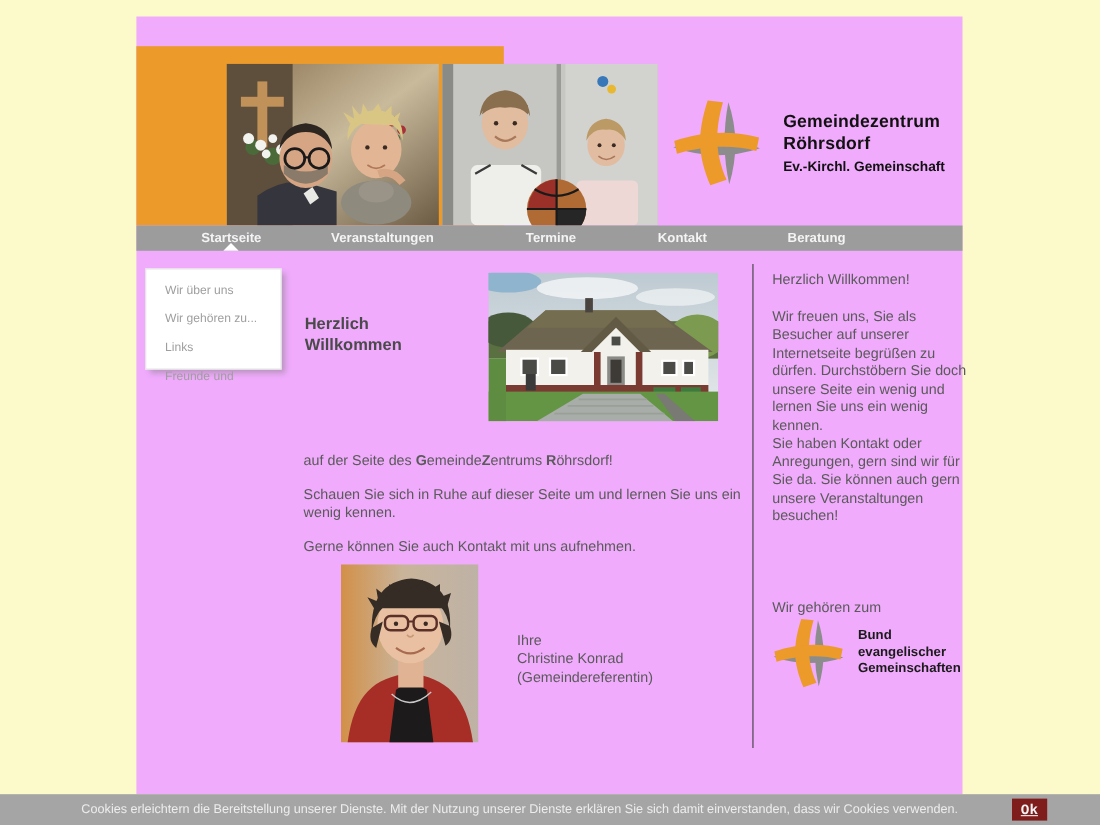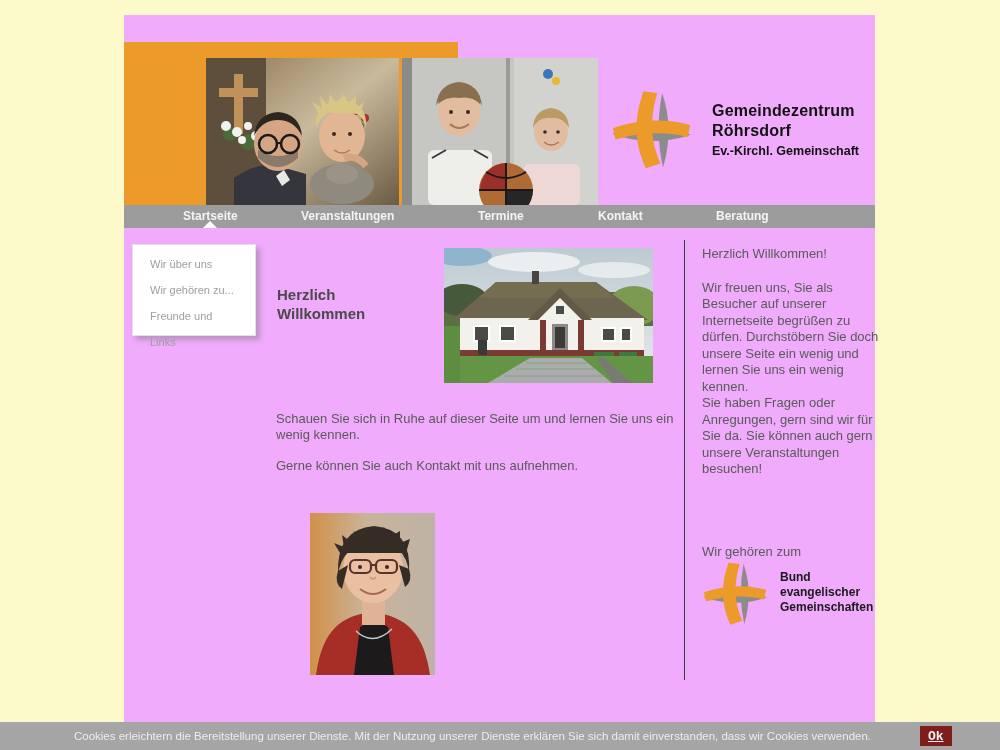--- a/index.html
+++ b/index.html
@@ -174,22 +174,22 @@
       <div class="nav-item">Veranstaltungen</div>
       <div class="nav-item">Termine</div>
       <div class="nav-item">Kontakt</div>
       <div class="nav-item">Beratung</div>
       <div class="nav-arrow"></div>
     </div>
 
     <div class="menu-box">
       <a class="menu-item">Wir über uns</a>
       <a class="menu-item">Wir gehören zu...</a>
+      <a class="menu-item">Links</a>
       <a class="menu-item">Freunde und</a>
-      <a class="menu-item">Links</a>
     </div>
 
     <div class="welcome-heading">
       <div>Herzlich</div>
       <div>Willkommen</div>
     </div>
 
     <svg class="house-photo" viewBox="0 0 209 135" preserveAspectRatio="none">
       <defs>
         <linearGradient id="sky" x1="0" y1="0" x2="0" y2="1">
@@ -238,20 +238,21 @@
       <rect x="34" y="92" width="9" height="15" fill="#3A3A3A"></rect>
 
       <polygon points="44,135 86,110 138,110 168,135" fill="#A9ADA9"></polygon>
       <polygon points="152,110 160,110 188,135 170,135" fill="#7A7A74"></polygon>
       <path d="M60,128 L160,128 M72,121 L150,121 M82,115 L144,115" stroke="#98A098" stroke-width="1.5" fill="none"></path>
     </svg>
 
     <div class="divider"></div>
 
     <div class="main-text">
+      <p><span>auf der Seite des </span><b>G</b><span>emeinde</span><b>Z</b><span>entrums </span><b>R</b><span>öhrsdorf!</span></p>
       <p>Schauen Sie sich in Ruhe auf dieser Seite um und lernen Sie uns ein wenig kennen.</p>
       <p>Gerne können Sie auch Kontakt mit uns aufnehmen.</p>
     </div>
 
     <svg class="portrait" viewBox="0 0 125 162" preserveAspectRatio="none">
       <defs>
         <linearGradient id="pbg" x1="0" y1="0" x2="1" y2="0">
           <stop offset="0" stop-color="#D29048"></stop>
             <stop offset="0.45" stop-color="#C9B49A"></stop>
             <stop offset="1" stop-color="#BEB2A6"></stop>
@@ -273,25 +274,30 @@
 
       <rect x="40" y="47" width="21" height="13" rx="5" fill="none" stroke="#5A3028" stroke-width="2.2"></rect>
       <rect x="66" y="47" width="21" height="13" rx="5" fill="none" stroke="#5A3028" stroke-width="2.2"></rect>
       <line x1="61" y1="52" x2="66" y2="52" stroke="#5A3028" stroke-width="2"></line>
       <circle cx="50" cy="54" r="2" fill="#3A2A22"></circle>
         <circle cx="77" cy="54" r="2" fill="#3A2A22"></circle>
       <path d="M60,64 Q63,68 66,64" stroke="#C79878" stroke-width="1.5" fill="none"></path>
       <path d="M50,76 Q63,86 76,76" stroke="#A86A50" stroke-width="2" fill="none"></path>
     </svg>
 
+    <div class="caption">
+      <div>Ihre</div>
+      <div>Christine Konrad</div>
+      <div>(Gemeindereferentin)</div>
+    </div>
 
     <div class="right-col">
       <div class="rc-heading">Herzlich Willkommen!</div>
       <div>Wir freuen uns, Sie als Besucher auf unserer Internetseite begrüßen zu dürfen. Durchstöbern Sie doch unsere Seite ein wenig und lernen Sie uns ein wenig kennen.</div>
-      <div>Sie haben Fragen oder Anregungen, gern sind wir für Sie da. Sie können auch gern unsere Veranstaltungen besuchen!</div>
+      <div>Sie haben Kontakt oder Anregungen, gern sind wir für Sie da. Sie können auch gern unsere Veranstaltungen besuchen!</div>
     </div>
 
     <div class="membership-label">Wir gehören zum</div>
 
     <div class="beg-block">
       <svg class="logo-small" viewBox="0 0 100 100">
         <path d="M2,56 Q50,40 98,57 Q50,73 2,56 Z" fill="#8C8C8C"></path>
         <path d="M63,6 Q78,50 64,97 Q54,52 63,6 Z" fill="#8C8C8C"></path>
         <path d="M40,4 C28,42 29,64 43,98 L61,92 C47,60 49,34 57,6 Z" fill="#EC9A29"></path>
         <path d="M3,49 C34,38 68,37 97,45 L94,60 C66,52 32,55 6,63 Z" fill="#EC9A29"></path>

